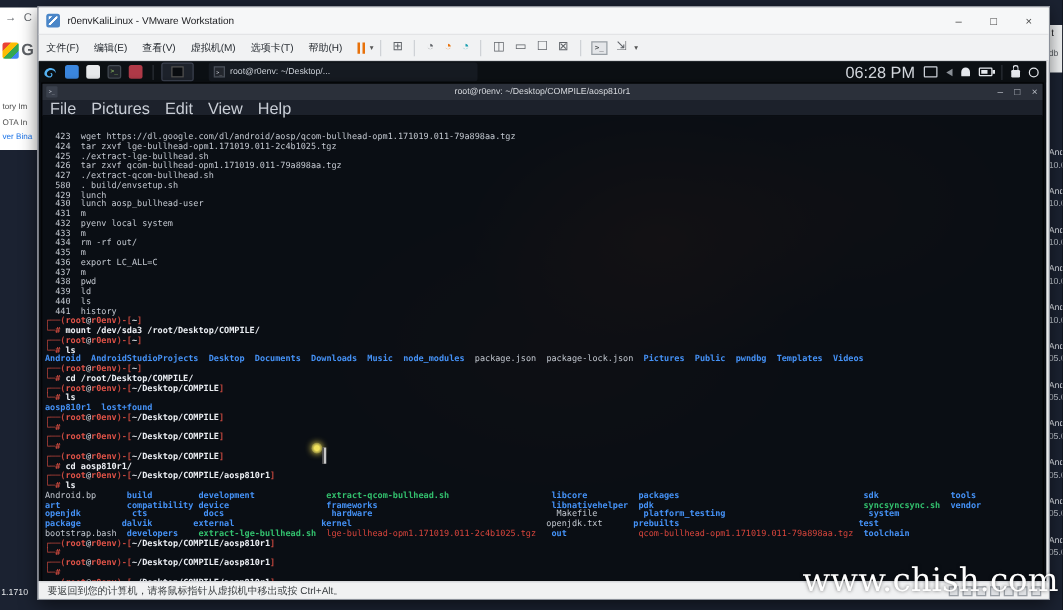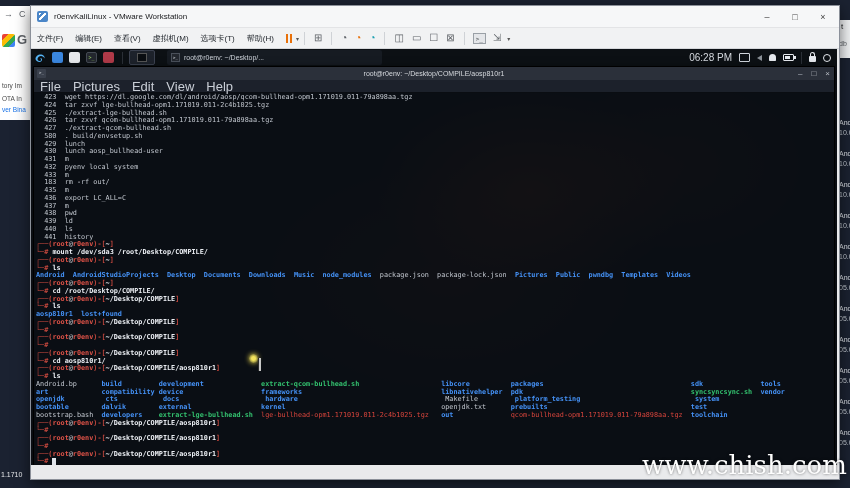--- a/index.html
+++ b/index.html
@@ -66,21 +66,21 @@
   .kbtn{width:24px;height:13px;margin-left:6px;border:1px solid #3c4250;background:#1d222b;
         border-radius:2px;display:flex;align-items:center;justify-content:center;}
   .kbtn-inner{width:8px;height:7px;background:#0a0d11;border:1px solid #555;}
   .ktask{margin-left:12px;height:15px;width:215px;background:#161b22;display:flex;
          align-items:center;border-radius:2px;}
   .ktask-ico{width:9px;height:9px;margin-left:4px;background:#23272e;border:1px solid #4a505a;
          box-sizing:border-box;color:#cfd3da;font-size:4px;line-height:7px;text-align:center;
          font-family:"DejaVu Sans Mono",monospace;}
   .ktask-label{margin-left:4px;font-size:7px;color:#ccd1d8;white-space:nowrap;}
   .kright{margin-left:auto;margin-right:6px;display:flex;align-items:center;gap:7px;}
-  .kclock{font-size:10px;color:#d4d8de;white-space:nowrap;padding-left:38px;}
+  .kclock{font-size:13px;color:#d4d8de;white-space:nowrap;padding-left:38px;}
   .kdisp{width:9px;height:7px;border:1px solid #cfd4db;border-radius:1px;}
   .kvol{width:0;height:0;border-top:3px solid transparent;border-bottom:3px solid transparent;
         border-right:5px solid #8a9097;}
   .kbell{width:7px;height:7px;background:#e6e9ee;border-radius:50% 50% 10% 10%;}
   .kbatt{width:9px;height:5px;border:1px solid #e6e9ee;border-radius:1px;position:relative;}
   .kbatt::before{content:"";position:absolute;left:1px;top:1px;width:5px;height:3px;background:#e6e9ee;}
   .kbatt::after{content:"";position:absolute;right:-3px;top:1px;width:2px;height:3px;background:#e6e9ee;}
   .klock{width:7px;height:6px;background:#e6e9ee;border-radius:1px;position:relative;margin-top:3px;}
   .klock::before{content:"";position:absolute;left:1px;top:-4px;width:5px;height:4px;
         border:1px solid #e6e9ee;border-bottom:none;border-radius:3px 3px 0 0;box-sizing:border-box;}
@@ -89,21 +89,21 @@
   .term{position:absolute;left:2px;top:17px;width:802px;height:399px;border:1px solid #000;
         box-sizing:border-box;box-shadow:0 2px 8px rgba(0,0,0,0.6);}
   .term-title{height:13px;background:#2b303a;position:relative;display:flex;align-items:center;}
   .term-ico{width:9px;height:9px;margin-left:3px;background:#3a404c;border-radius:1px;
         color:#c9ced6;font-size:4px;line-height:8px;text-align:center;font-family:"DejaVu Sans Mono",monospace;}
   .term-title-text{position:absolute;left:0;right:0;text-align:center;font-size:7px;color:#d6d9de;}
   .term-ctrls{position:absolute;right:4px;display:flex;gap:9px;font-size:8px;color:#b9bec6;}
   .term-menu{height:12px;background:#1c212b;border-bottom:1px solid #0a0d12;
         display:flex;align-items:center;}
   .term-menu span{font-size:13px;color:#c9ced6;padding:0 6px;}
-  .term-body{height:372px;background:rgba(10,14,20,0.85);padding:1px 0 0 2px;overflow:hidden;
+  .term-body{height:372px;background:rgba(10,14,20,0.85);padding:13px 0 0 2px;overflow:hidden;
         font-family:"DejaVu Sans Mono",monospace;font-size:6.8px;}
   .tl{height:7.75px;line-height:7.75px;white-space:pre;}
   .sd{color:#c2c7cf;}
   .sw{color:#eceff4;font-weight:bold;}
   .sr{color:#c2473d;font-weight:bold;}
   .su{color:#e05348;font-weight:bold;}
   .ss{color:#d5d9df;}
   .sp{color:#eceff4;font-weight:bold;}
   .sb{color:#4592f7;font-weight:bold;}
   .sg{color:#33c06e;font-weight:bold;}
@@ -261,21 +261,21 @@
             <div class="tl"><span class="sd">  424  tar zxvf lge-bullhead-opm1.171019.011-2c4b1025.tgz</span></div>
             <div class="tl"><span class="sd">  425  ./extract-lge-bullhead.sh</span></div>
             <div class="tl"><span class="sd">  426  tar zxvf qcom-bullhead-opm1.171019.011-79a898aa.tgz</span></div>
             <div class="tl"><span class="sd">  427  ./extract-qcom-bullhead.sh</span></div>
             <div class="tl"><span class="sd">  580  . build/envsetup.sh</span></div>
             <div class="tl"><span class="sd">  429  lunch</span></div>
             <div class="tl"><span class="sd">  430  lunch aosp_bullhead-user</span></div>
             <div class="tl"><span class="sd">  431  m</span></div>
             <div class="tl"><span class="sd">  432  pyenv local system</span></div>
             <div class="tl"><span class="sd">  433  m</span></div>
-            <div class="tl"><span class="sd">  183  rm -rf out/</span></div>
+            <div class="tl"><span class="sd">  434  rm -rf out/</span></div>
             <div class="tl"><span class="sd">  435  m</span></div>
             <div class="tl"><span class="sd">  436  export LC_ALL=C</span></div>
             <div class="tl"><span class="sd">  437  m</span></div>
             <div class="tl"><span class="sd">  438  pwd</span></div>
             <div class="tl"><span class="sd">  439  ld</span></div>
             <div class="tl"><span class="sd">  440  ls</span></div>
             <div class="tl"><span class="sd">  441  history</span></div>
             <div class="tl"><span class="sr">┌──(</span><span class="su">root</span><span class="ss">@</span><span class="su">r0env</span><span class="sr">)-[</span><span class="sp">~</span><span class="sr">]</span></div>
             <div class="tl"><span class="sr">└─# </span><span class="sw">mount /dev/sda3 /root/Desktop/COMPILE/</span></div>
             <div class="tl"><span class="sr">┌──(</span><span class="su">root</span><span class="ss">@</span><span class="su">r0env</span><span class="sr">)-[</span><span class="sp">~</span><span class="sr">]</span></div>
@@ -290,30 +290,42 @@
             <div class="tl"><span class="sr">└─#</span></div>
             <div class="tl"><span class="sr">┌──(</span><span class="su">root</span><span class="ss">@</span><span class="su">r0env</span><span class="sr">)-[</span><span class="sp">~/Desktop/COMPILE</span><span class="sr">]</span></div>
             <div class="tl"><span class="sr">└─#</span></div>
             <div class="tl"><span class="sr">┌──(</span><span class="su">root</span><span class="ss">@</span><span class="su">r0env</span><span class="sr">)-[</span><span class="sp">~/Desktop/COMPILE</span><span class="sr">]</span></div>
             <div class="tl"><span class="sr">└─# </span><span class="sw">cd aosp810r1/</span></div>
             <div class="tl"><span class="sr">┌──(</span><span class="su">root</span><span class="ss">@</span><span class="su">r0env</span><span class="sr">)-[</span><span class="sp">~/Desktop/COMPILE/aosp810r1</span><span class="sr">]</span></div>
             <div class="tl"><span class="sr">└─# </span><span class="sw">ls</span></div>
             <div class="tl"><span class="sd">Android.bp      </span><span class="sb">build         </span><span class="sb">development              </span><span class="sg">extract-qcom-bullhead.sh                    </span><span class="sb">libcore          </span><span class="sb">packages                                    </span><span class="sb">sdk              </span><span class="sb">tools</span></div>
             <div class="tl"><span class="sb">art             </span><span class="sb">compatibility </span><span class="sb">device                   </span><span class="sb">frameworks                                  </span><span class="sb">libnativehelper  </span><span class="sb">pdk                                         </span><span class="sg">syncsyncsync.sh  </span><span class="sb">vendor</span></div>
             <div class="tl"><span class="sb">openjdk          </span><span class="sb">cts           </span><span class="sb">docs                     </span><span class="sb">hardware                                    </span><span class="sd">Makefile         </span><span class="sb">platform_testing                            </span><span class="sb">system</span></div>
-            <div class="tl"><span class="sb">bootable        </span><span class="sb">dalvik        </span><span class="sb">external                 </span><span class="sb">kernel                                      </span><span class="sd">openjdk.txt      </span><span class="sb">prebuilts                                   </span><span class="sb">test</span></div>
+            <div class="tl"><span class="sb">package        </span><span class="sb">dalvik        </span><span class="sb">external                 </span><span class="sb">kernel                                      </span><span class="sd">openjdk.txt      </span><span class="sb">prebuilts                                   </span><span class="sb">test</span></div>
             <div class="tl"><span class="sd">bootstrap.bash  </span><span class="sb">developers    </span><span class="sg">extract-lge-bullhead.sh  </span><span class="sa">lge-bullhead-opm1.171019.011-2c4b1025.tgz   </span><span class="sb">out              </span><span class="sa">qcom-bullhead-opm1.171019.011-79a898aa.tgz  </span><span class="sb">toolchain</span></div>
             <div class="tl"><span class="sr">┌──(</span><span class="su">root</span><span class="ss">@</span><span class="su">r0env</span><span class="sr">)-[</span><span class="sp">~/Desktop/COMPILE/aosp810r1</span><span class="sr">]</span></div>
             <div class="tl"><span class="sr">└─#</span></div>
             <div class="tl"><span class="sr">┌──(</span><span class="su">root</span><span class="ss">@</span><span class="su">r0env</span><span class="sr">)-[</span><span class="sp">~/Desktop/COMPILE/aosp810r1</span><span class="sr">]</span></div>
             <div class="tl"><span class="sr">└─#</span></div>
             <div class="tl"><span class="sr">┌──(</span><span class="su">root</span><span class="ss">@</span><span class="su">r0env</span><span class="sr">)-[</span><span class="sp">~/Desktop/COMPILE/aosp810r1</span><span class="sr">]</span></div>
             <div class="tl"><span class="sr">└─# </span><span class="sk"> </span></div>
           </div>
       </div>
     </div>
 
+    <div class="vms">
+      <span class="vms-msg">要返回到您的计算机，请将鼠标指针从虚拟机中移出或按 Ctrl+Alt。</span>
+      <span class="vms-icons">
+        <span class="vms-ic"></span>
+        <span class="vms-ic"></span>
+        <span class="vms-ic"></span>
+        <span class="vms-ic"></span>
+        <span class="vms-ic"></span>
+        <span class="vms-ic"></span>
+        <span class="vms-ic"></span>
+      </span>
+    </div>
   </div>
 
   <div class="watermark">www.chish.com</div>
   <div class="cursor-dot"></div>
   <div class="cursor-ibeam"></div>
 </div>
 
 </body></html>

